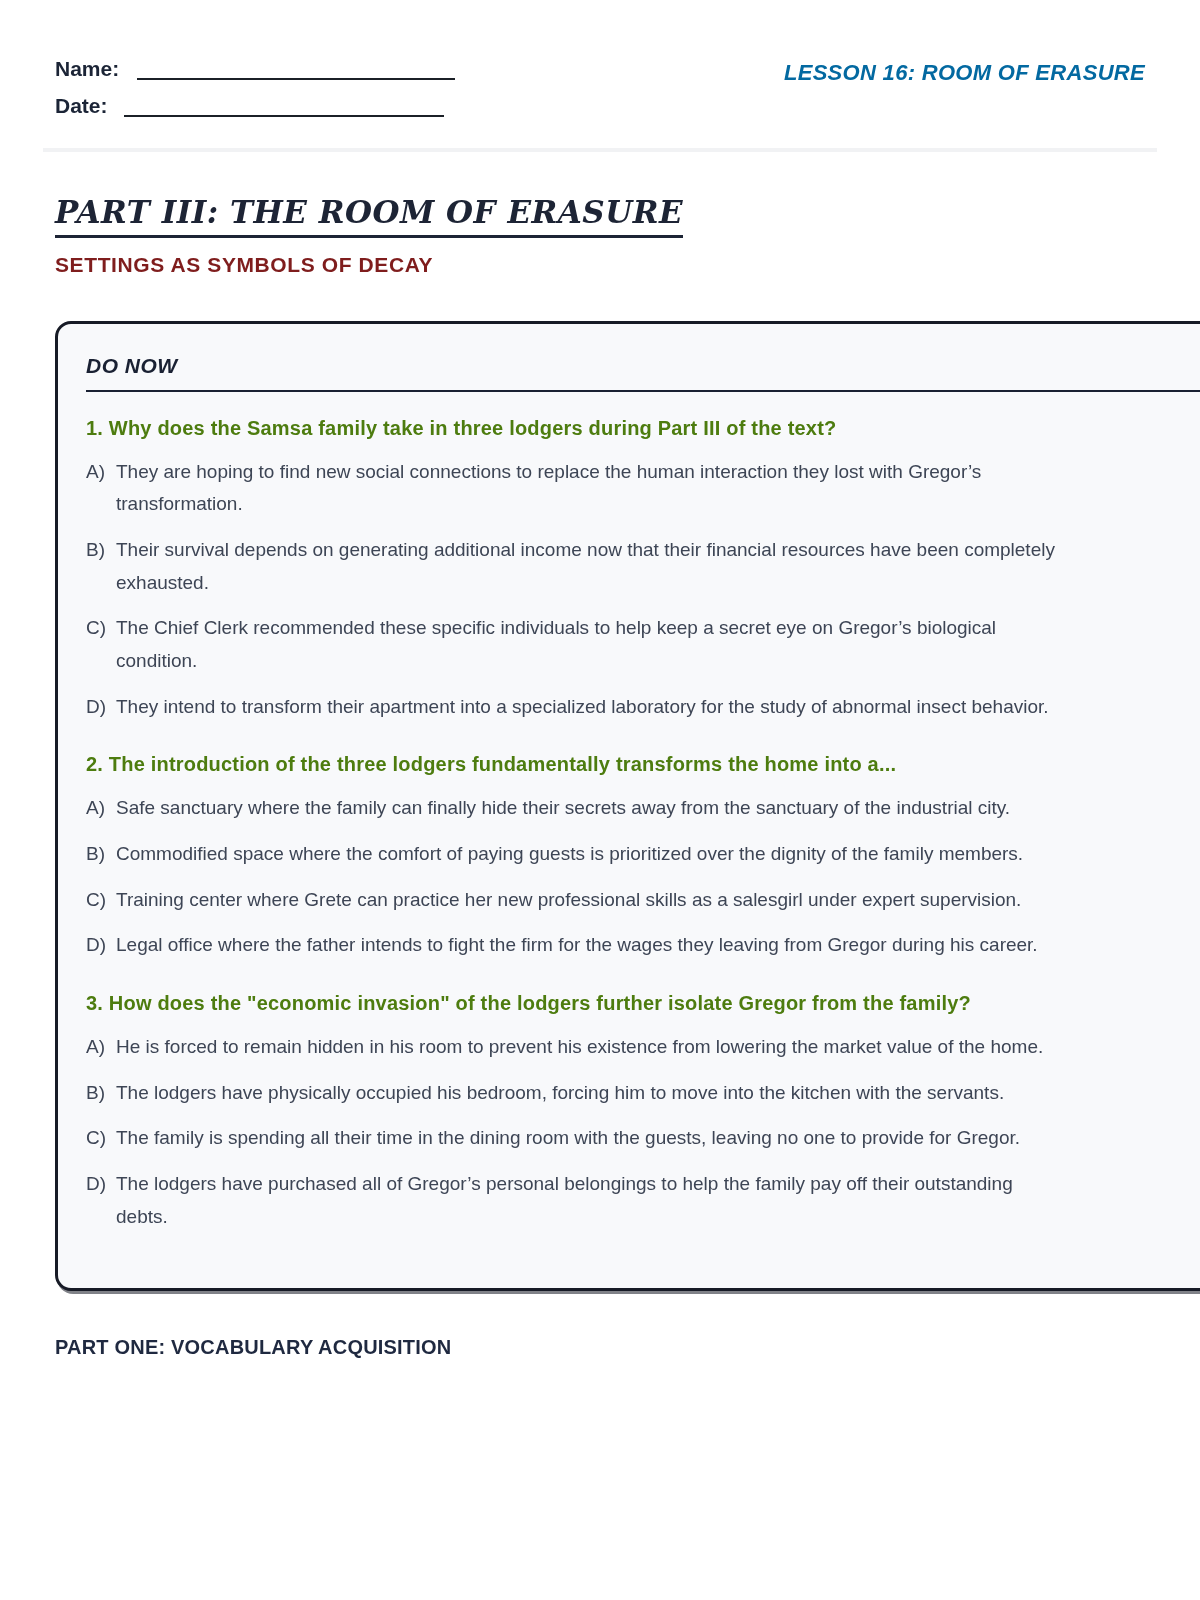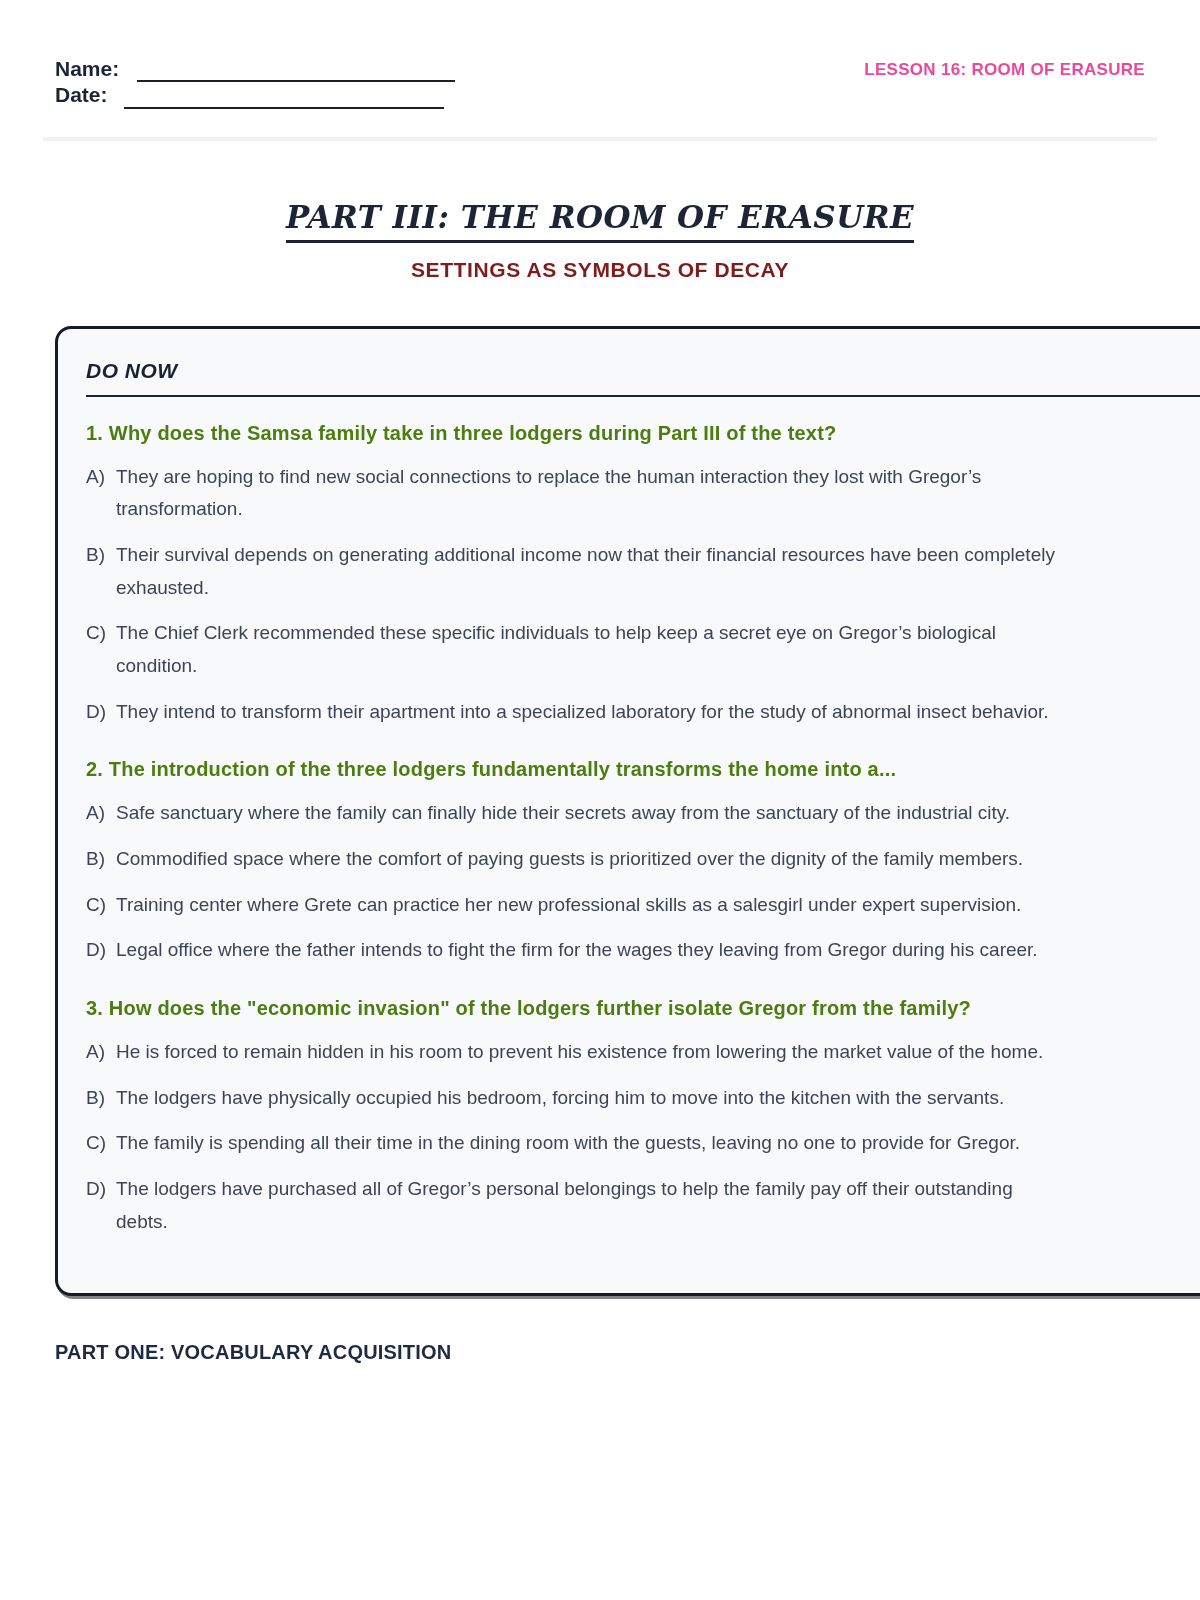--- a/index.html
+++ b/index.html
@@ -11,59 +11,60 @@
     overflow: hidden;
   }
   .page { padding: 56px 55px 0 55px; }
 
   
   .header-row {
     display: flex;
     justify-content: space-between;
     align-items: flex-start;
   }
-  .field-row { display: flex; align-items: flex-end; }
+  .field-row { display: flex; align-items: flex-start; }
   .field-label {
     font-size: 21px;
     font-weight: bold;
     color: #1b2436;
     line-height: 1.25;
   }
   .write-line {
     display: inline-block;
     border-bottom: 2px solid #1b2027;
     height: 24px;
   }
   .name-line { width: 318px; margin-left: 18px; }
   .date-line { width: 320px; margin-left: 16px; }
-  .date-row { }
+  .date-row { margin-top: 11px; }
   .lesson-label {
-    font-size: 17px;
-    font-weight: bold;
-    color: #ec4899;
+    font-size: 22px;
+    font-weight: bold;
+    color: #0369a1;
     letter-spacing: 0.3px;
     padding-top: 4px;
+    font-style: italic;
   }
   .unit-title {
     margin-top: 20px;
     font-size: 21px;
     font-weight: bold;
     color: #2b49a7;
     letter-spacing: 0.6px;
   }
   .divider {
     margin-top: 28px;
     margin-left: -12px;
     margin-right: -12px;
     height: 4px;
     background: #f1f2f4;
   }
 
   
-  .title-block { margin-top: 58px; text-align: center; }
+  .title-block { margin-top: 42px; }
   .main-title {
     display: inline-block;
     font-family: "DejaVu Serif", serif;
     font-style: italic;
     font-weight: bold;
     font-size: 31px;
     letter-spacing: 0.5px;
     color: #1d2435;
     padding-bottom: 5px;
     border-bottom: 3px solid #1d2435;

